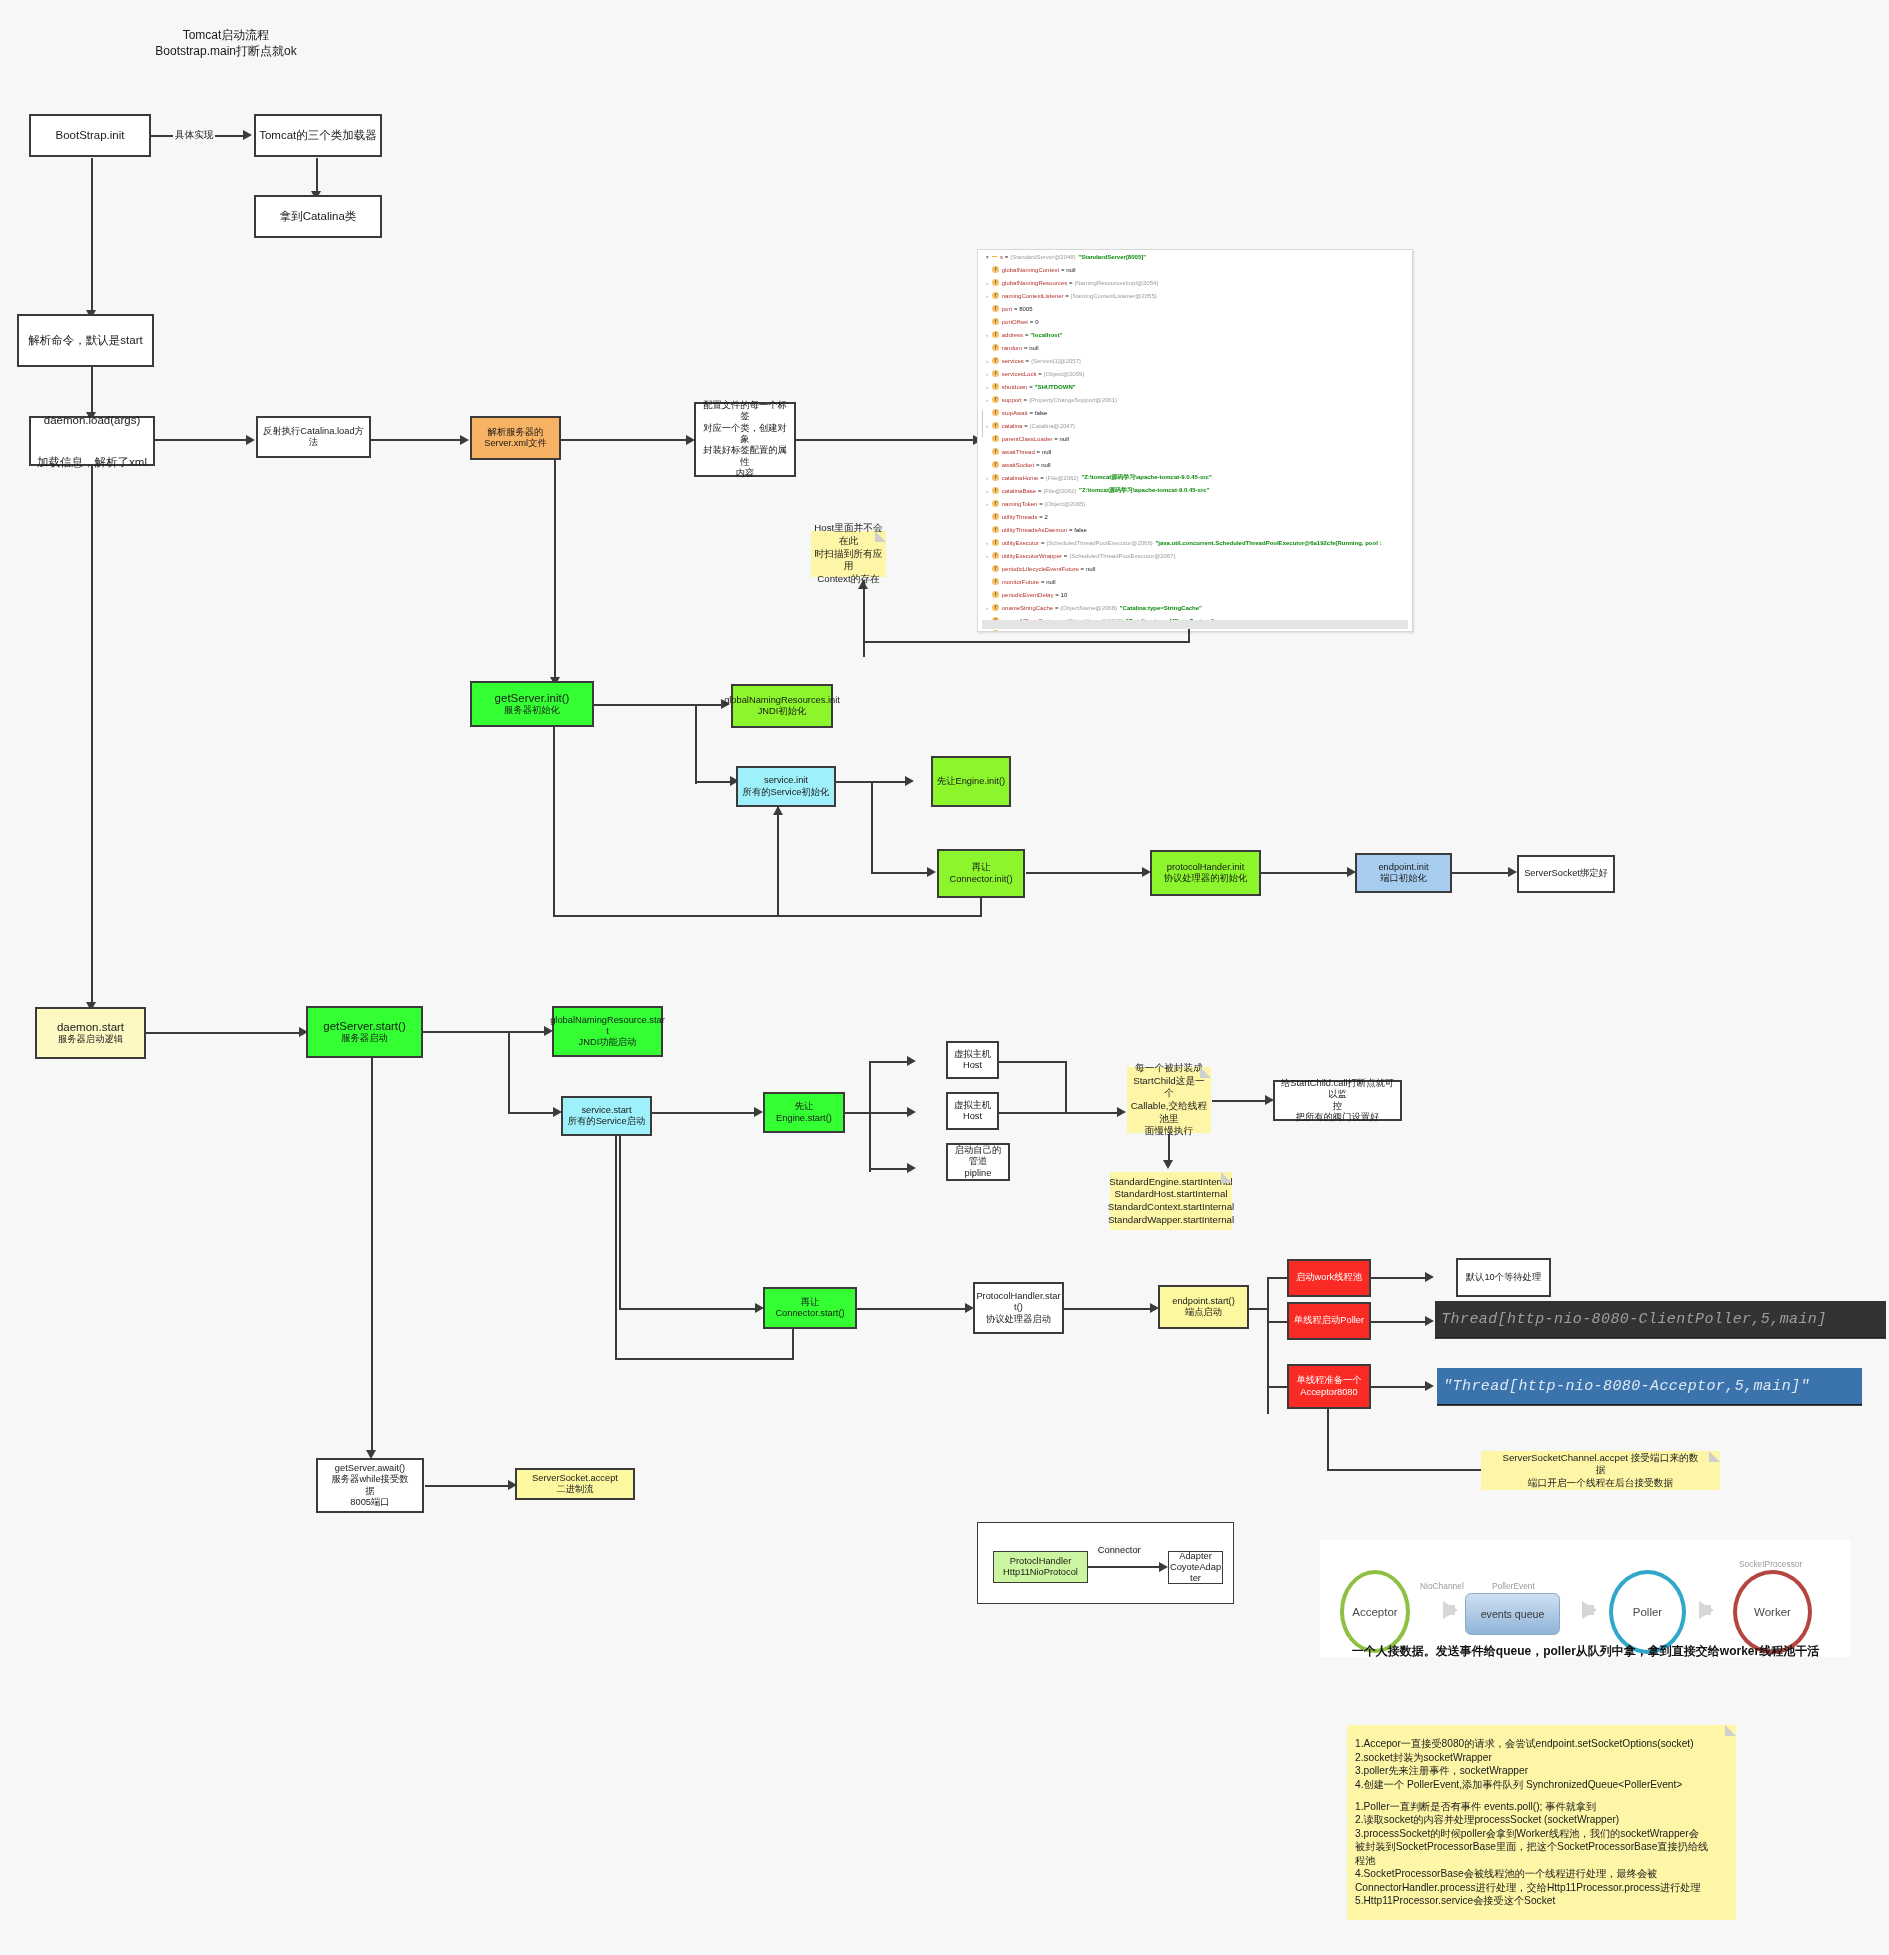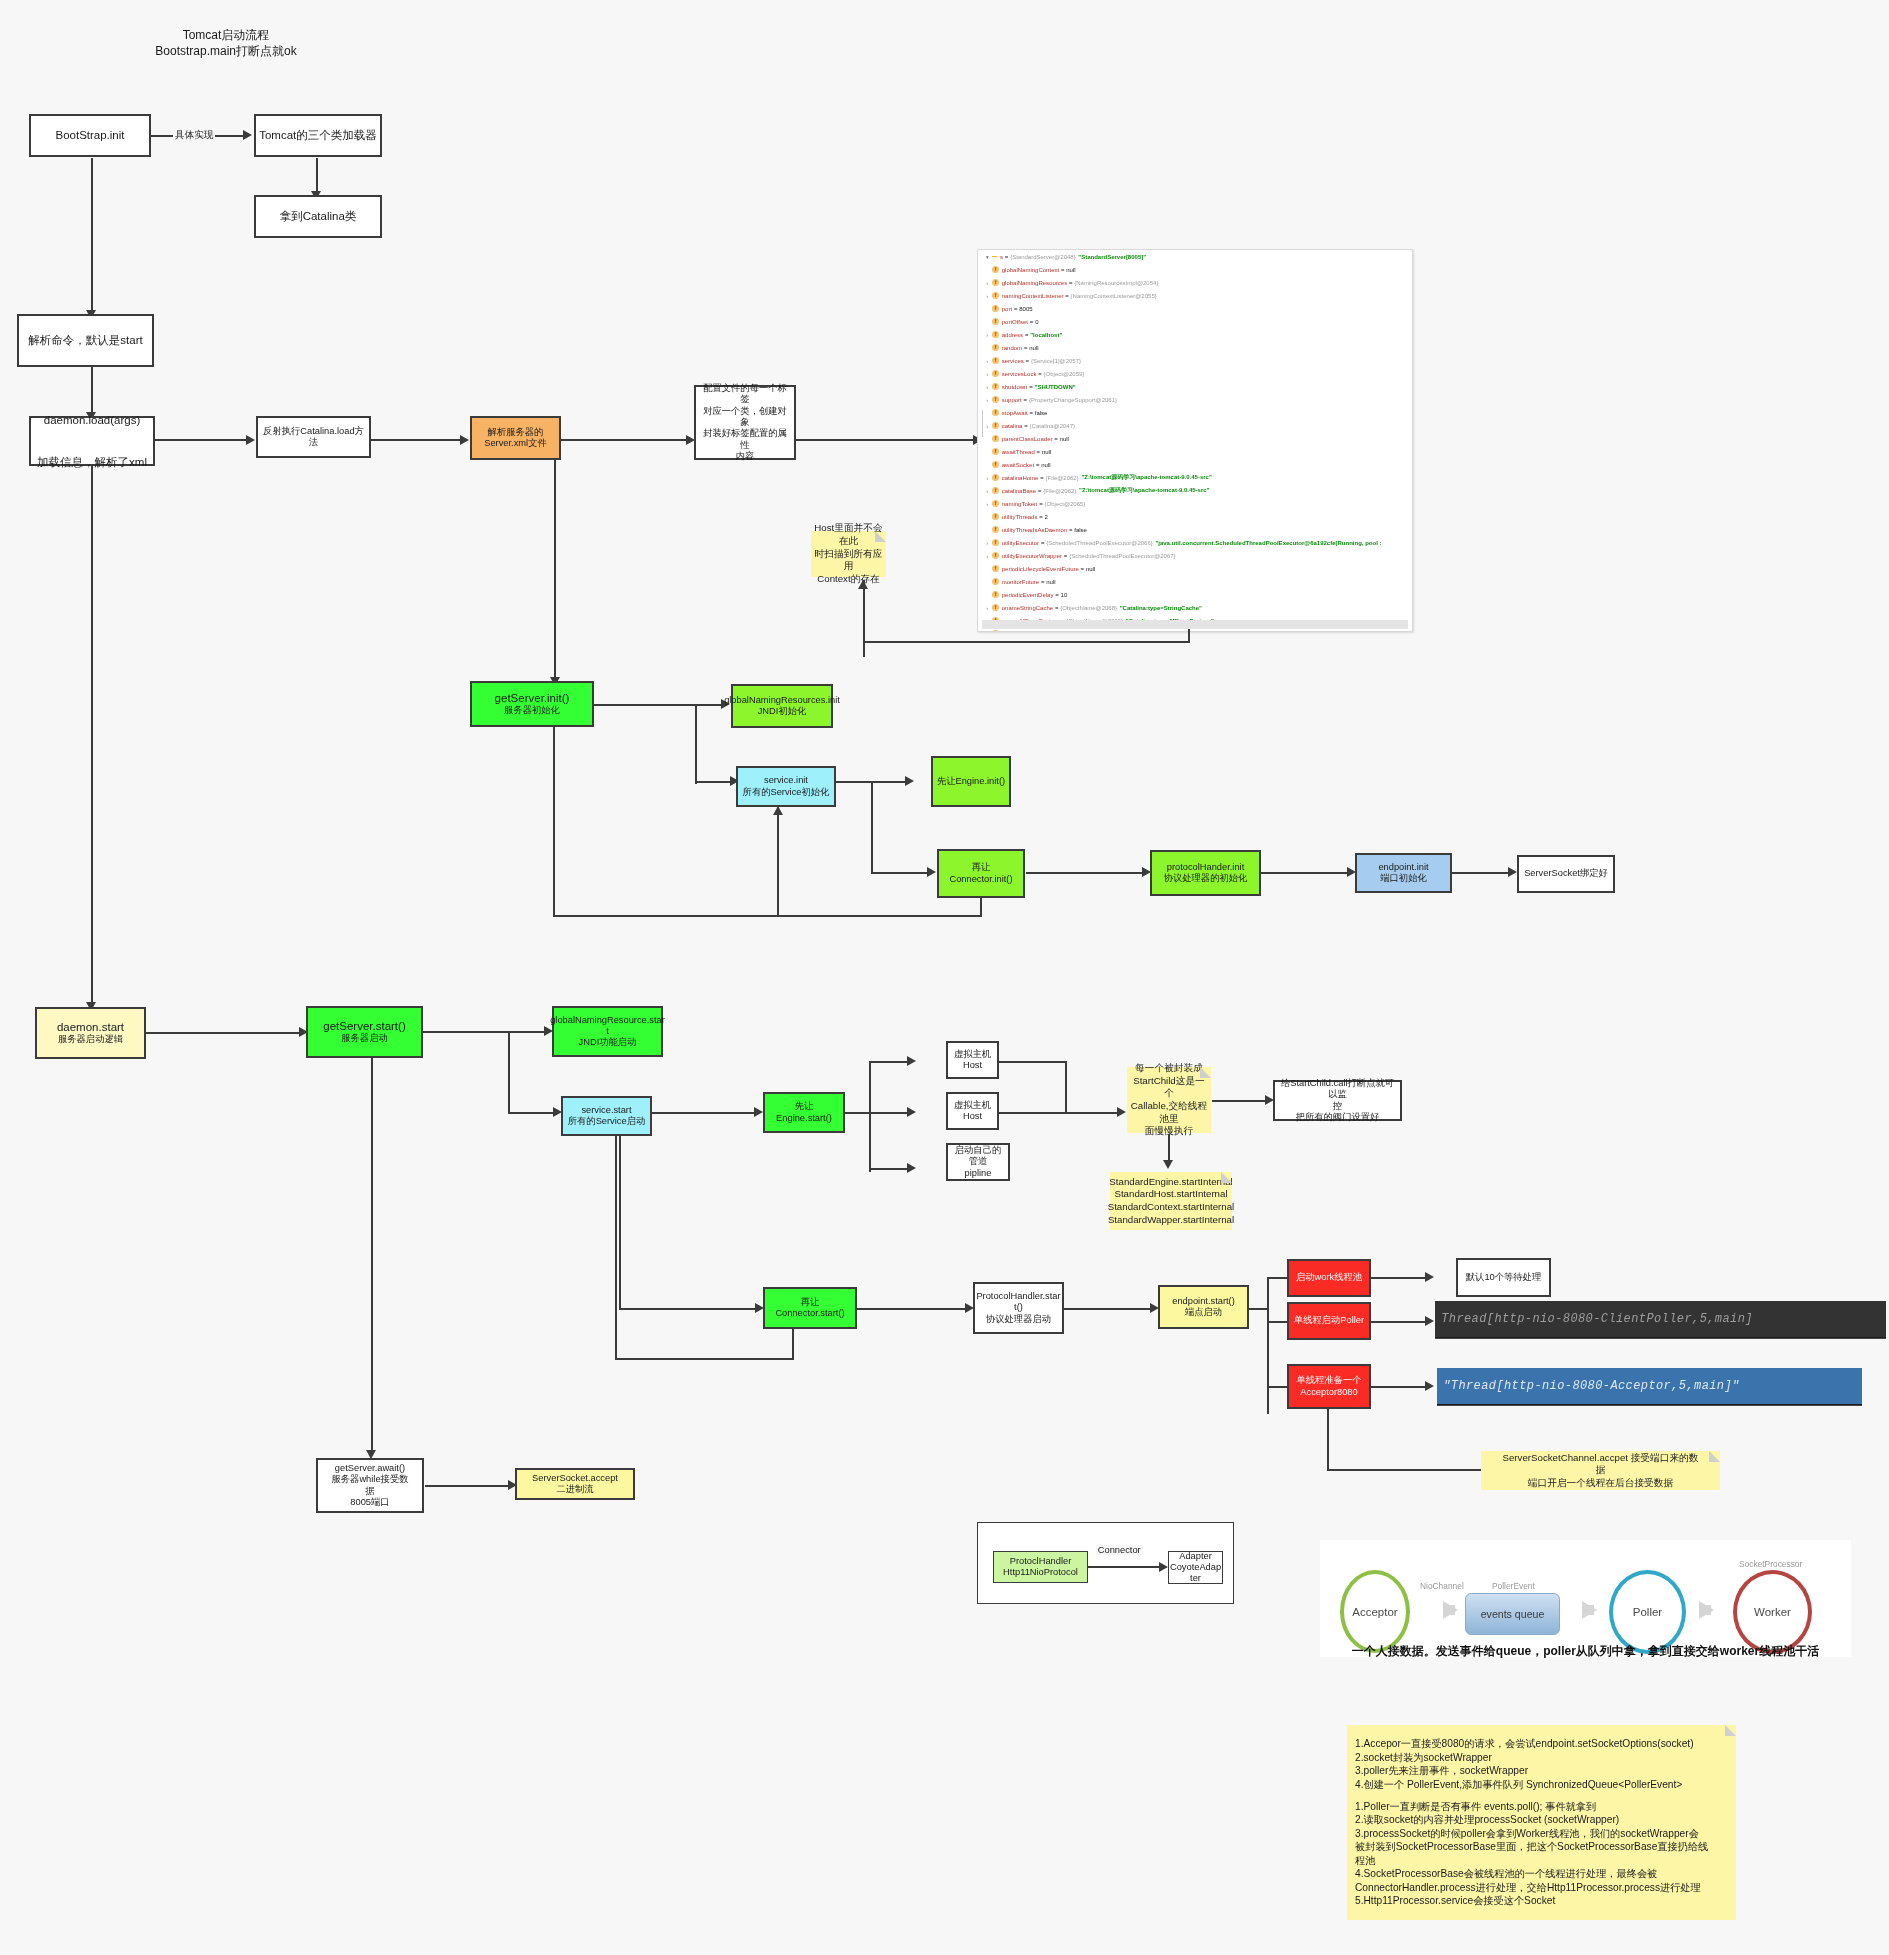--- a/index.html
+++ b/index.html
@@ -57,21 +57,21 @@
   .op{color:#222;margin:0 1.8px;}
   .ref{color:#9b9b9b;}
   .str{color:#0a8a0a;font-weight:bold;}
   .num{color:#1a1a1a;}
   .ide-scroll{position:absolute;left:3.5px;top:42%;width:1.8px;height:26.5px;background:#c9c9c9;border-radius:0.9px;}
   .ide-bottom{position:absolute;left:4.4px;right:4.4px;bottom:1.8px;height:9.7px;background:#e4e4e4;}
 
   
   .chip{position:absolute;box-sizing:border-box;display:flex;align-items:center;padding-left:6.2px;
         font-family:"Liberation Mono","DejaVu Sans Mono",monospace;font-style:italic;
-        font-size:12px;letter-spacing:0.4px;white-space:nowrap;overflow:hidden;}
+        font-size:15px;letter-spacing:0.4px;white-space:nowrap;overflow:hidden;}
   .chip-dark{background:#333333;color:#9e9e9e;box-shadow:0 1.8px 0 #1e1e1e;}
   .chip-blue{background:#3b74ad;color:#dfe8f2;box-shadow:0 1.8px 0 #1b1b1b;}
 
   
   .apw{position:absolute;background:#f7f7f7;}
   .apw-inner{position:absolute;background:#fff;}
   .ring{position:absolute;border-radius:50%;border-style:solid;border-width:4px;}
   .ring span{position:absolute;left:0;right:0;top:50%;transform:translateY(-50%);
              text-align:center;font-size:11.5px;color:#4a4a4a;}
   .fatarrow{position:absolute;width:0;height:0;border-top:9.7px solid transparent;
@@ -135,21 +135,21 @@
   <div class="edge eh" style="left:371px;top:439px;width:91px;"></div>
   <div class="arr arr-r" style="left:460px;top:435px;"></div>
 
   <div class="node orange" style="left:470px;top:416px;width:91px;height:44px;">
     <div class="l2">解析服务器的</div>
     <div class="l2">Server.xml文件</div>
   </div>
   <div class="edge eh" style="left:561px;top:439px;width:127px;"></div>
   <div class="arr arr-r" style="left:686px;top:435px;"></div>
 
-  <div class="node" style="left:694px;top:385px;width:102px;height:75px;">
+  <div class="node" style="left:694px;top:402px;width:102px;height:75px;">
     <div class="l3">配置文件的每一个标签</div>
     <div class="l3">对应一个类，创建对象</div>
     <div class="l3">封装好标签配置的属性</div>
     <div class="l3">内容</div>
   </div>
   <div class="edge eh" style="left:796px;top:439px;width:186px;"></div>
   <div class="arr arr-r" style="left:973px;top:435px;"></div>
 
   <div class="edge ev" style="left:554px;top:460px;height:221px;"></div>
   <div class="arr arr-d" style="left:550px;top:677px;"></div>

